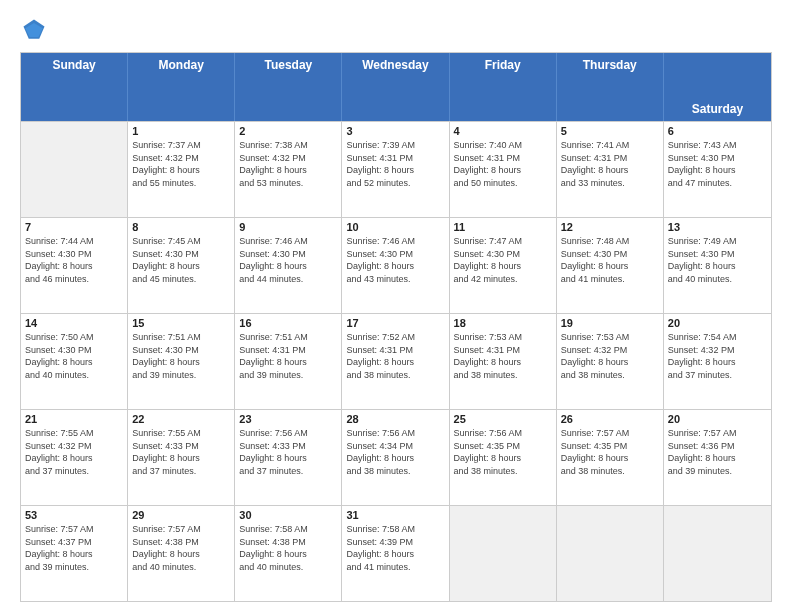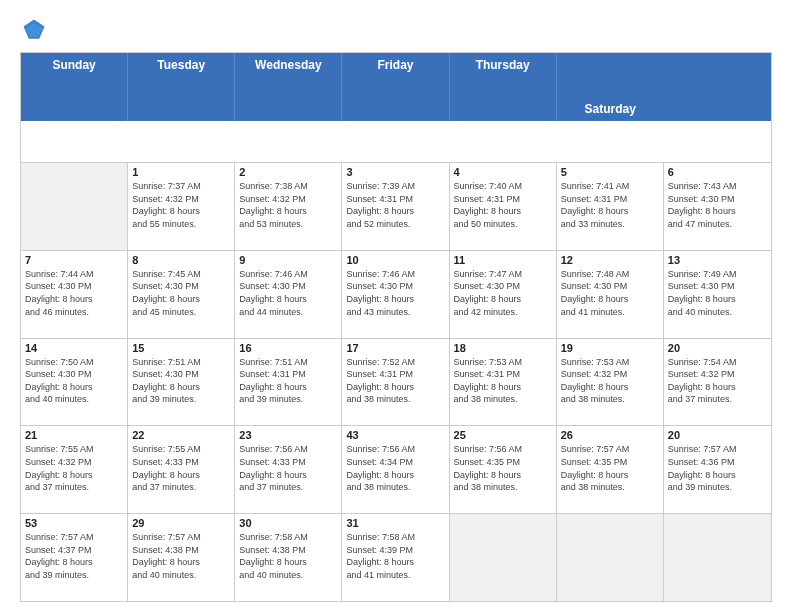--- a/index.html
+++ b/index.html
@@ -52,21 +52,20 @@
     .title-block h2 {
       font-size: 15px;
       font-weight: normal;
       color: #444;
     }
     .calendar {
       flex: 1;
       display: flex;
       flex-direction: column;
       border: 1px solid #ccc;
-      gap: 41px;
     }
     .cal-header {
       display: grid;
       grid-template-columns: repeat(7, 1fr);
       background: #3a6fba;
     }
     .cal-header-cell {
       color: #fff;
       font-weight: bold;
       font-size: 12px;
@@ -127,20 +126,21 @@
     </div>
     <div class="title-block">
       <h1></h1>
       <h2></h2>
     </div>
   </div>
 
   <div class="calendar">
     <div class="cal-header" id="cal-header">
         <div class="cal-header-cell">Sunday</div>
+        <div class="cal-header-cell">Monday</div>
         <div class="cal-header-cell">Tuesday</div>
         <div class="cal-header-cell">Wednesday</div>
         <div class="cal-header-cell">Friday</div>
         <div class="cal-header-cell">Thursday</div>
         <div class="cal-header-cell">Saturday</div>
       </div>
     <div class="cal-body" id="cal-body">
         <div class="cal-row">
           <div class="cal-cell shaded"></div>
           <div class="cal-cell">
@@ -304,21 +304,21 @@
             <div class="cell-line">and 37 minutes.</div>
           </div>
           <div class="cal-cell">
             <div class="day-num">23</div>
             <div class="cell-line">Sunrise: 7:56 AM</div>
             <div class="cell-line">Sunset: 4:33 PM</div>
             <div class="cell-line">Daylight: 8 hours</div>
             <div class="cell-line">and 37 minutes.</div>
           </div>
           <div class="cal-cell">
-            <div class="day-num">43</div>
+            <div class="day-num">28</div>
             <div class="cell-line">Sunrise: 7:56 AM</div>
             <div class="cell-line">Sunset: 4:34 PM</div>
             <div class="cell-line">Daylight: 8 hours</div>
             <div class="cell-line">and 38 minutes.</div>
           </div>
           <div class="cal-cell">
             <div class="day-num">25</div>
             <div class="cell-line">Sunrise: 7:56 AM</div>
             <div class="cell-line">Sunset: 4:35 PM</div>
             <div class="cell-line">Daylight: 8 hours</div>

